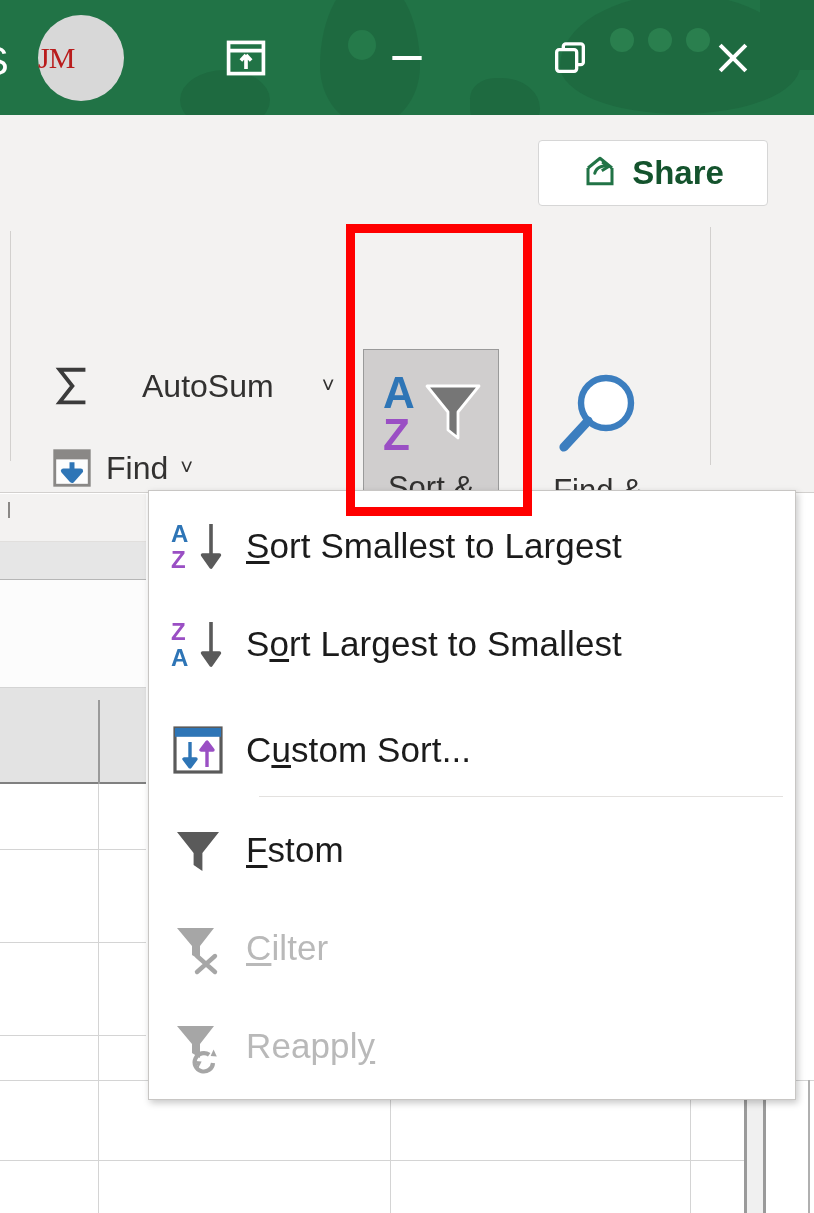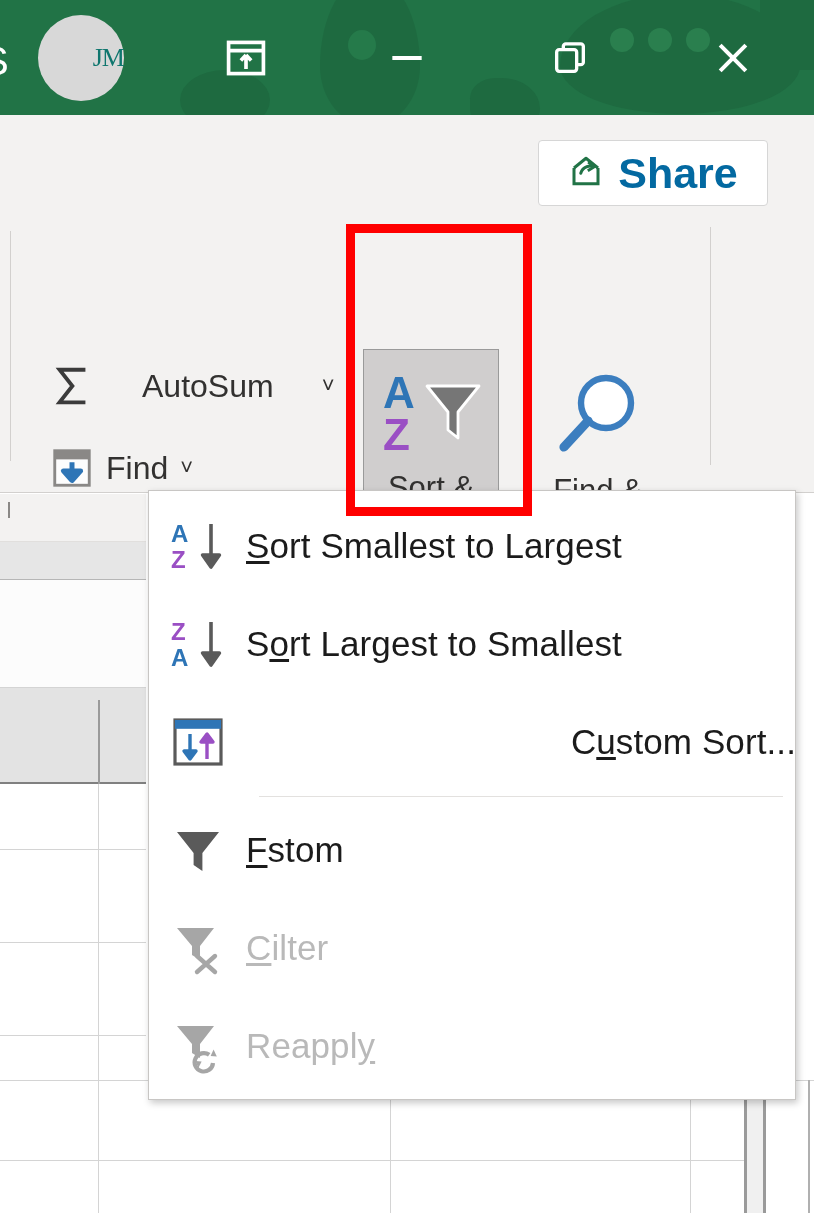--- a/index.html
+++ b/index.html
@@ -41,25 +41,25 @@
     font-size: 40px;
     line-height: 66px;
     font-weight: 400;
   }
   .avatar {
     position: absolute;
     left: 38px; top: 15px;
     width: 86px; height: 86px;
     border-radius: 50%;
     background: #d8d8d8;
-    color: #0f766e;
-    display: flex;
-    align-items: center;
-    justify-content: flex-end;
-    font-size: 26px;
+    color: #b91c1c;
+    display: flex;
+    align-items: center;
+    justify-content: flex-start;
+    font-size: 30px;
     letter-spacing: -1px;
     font-family: "Liberation Serif", serif;
   }
   .tb-btn {
     position: absolute;
     top: 20px;
     width: 76px; height: 76px;
     display: flex;
     align-items: center;
     justify-content: center;
@@ -82,22 +82,22 @@
     background: #ffffff;
     border: 1px solid #d6d6d6;
     border-radius: 4px;
     display: flex;
     align-items: center;
     justify-content: center;
     gap: 14px;
     box-sizing: border-box;
   }
   .share-label {
-    color: #0369a1;
-    font-size: 43px;
+    color: #14532d;
+    font-size: 33px;
     font-weight: bold;
   }
 
   .ribbon-sep {
     position: absolute;
     width: 1px;
     background: #d2d0ce;
   }
 
   
@@ -471,21 +471,21 @@
     <span class="mi-icon">
       <svg width="58" height="56" viewBox="0 0 29 28">
         <text x="1" y="12" font-family="Liberation Sans, sans-serif" font-size="12" font-weight="bold" fill="#9a4fc4">Z</text>
         <text x="1" y="25" font-family="Liberation Sans, sans-serif" font-size="12" font-weight="bold" fill="#2e75b6">A</text>
         <path d="M21 3 V21 M21 24.5 L16.8 18.5 H25.2 Z" fill="#5a5a5a" stroke="#5a5a5a" stroke-width="1.8" stroke-linejoin="round"></path>
       </svg>
     </span>
     <span class="mi-label"><span>S</span><u>o</u><span>rt Largest to Smallest</span></span>
   </div>
 
-  <div class="mi" style="top:212px;justify-content:space-between;">
+  <div class="mi" style="top:220px;">
     <span class="mi-icon">
       <svg width="56" height="56" viewBox="0 0 28 28">
         <rect x="2.5" y="3" width="23" height="22" fill="#ffffff" stroke="#5a5a5a" stroke-width="1.6"></rect>
         <rect x="2.5" y="3" width="23" height="4.4" fill="#2e75b6"></rect>
         <path d="M10 10 V20 M10 22.5 L7 18.5 H13 Z" fill="#2e75b6" stroke="#2e75b6" stroke-width="1.7" stroke-linejoin="round"></path>
         <path d="M18.5 22.5 V12.5 M18.5 10 L15.5 14 H21.5 Z" fill="#9a4fc4" stroke="#9a4fc4" stroke-width="1.7" stroke-linejoin="round"></path>
       </svg>
     </span>
     <span class="mi-label"><span>C</span><u>u</u><span>stom Sort...</span></span>
   </div>

